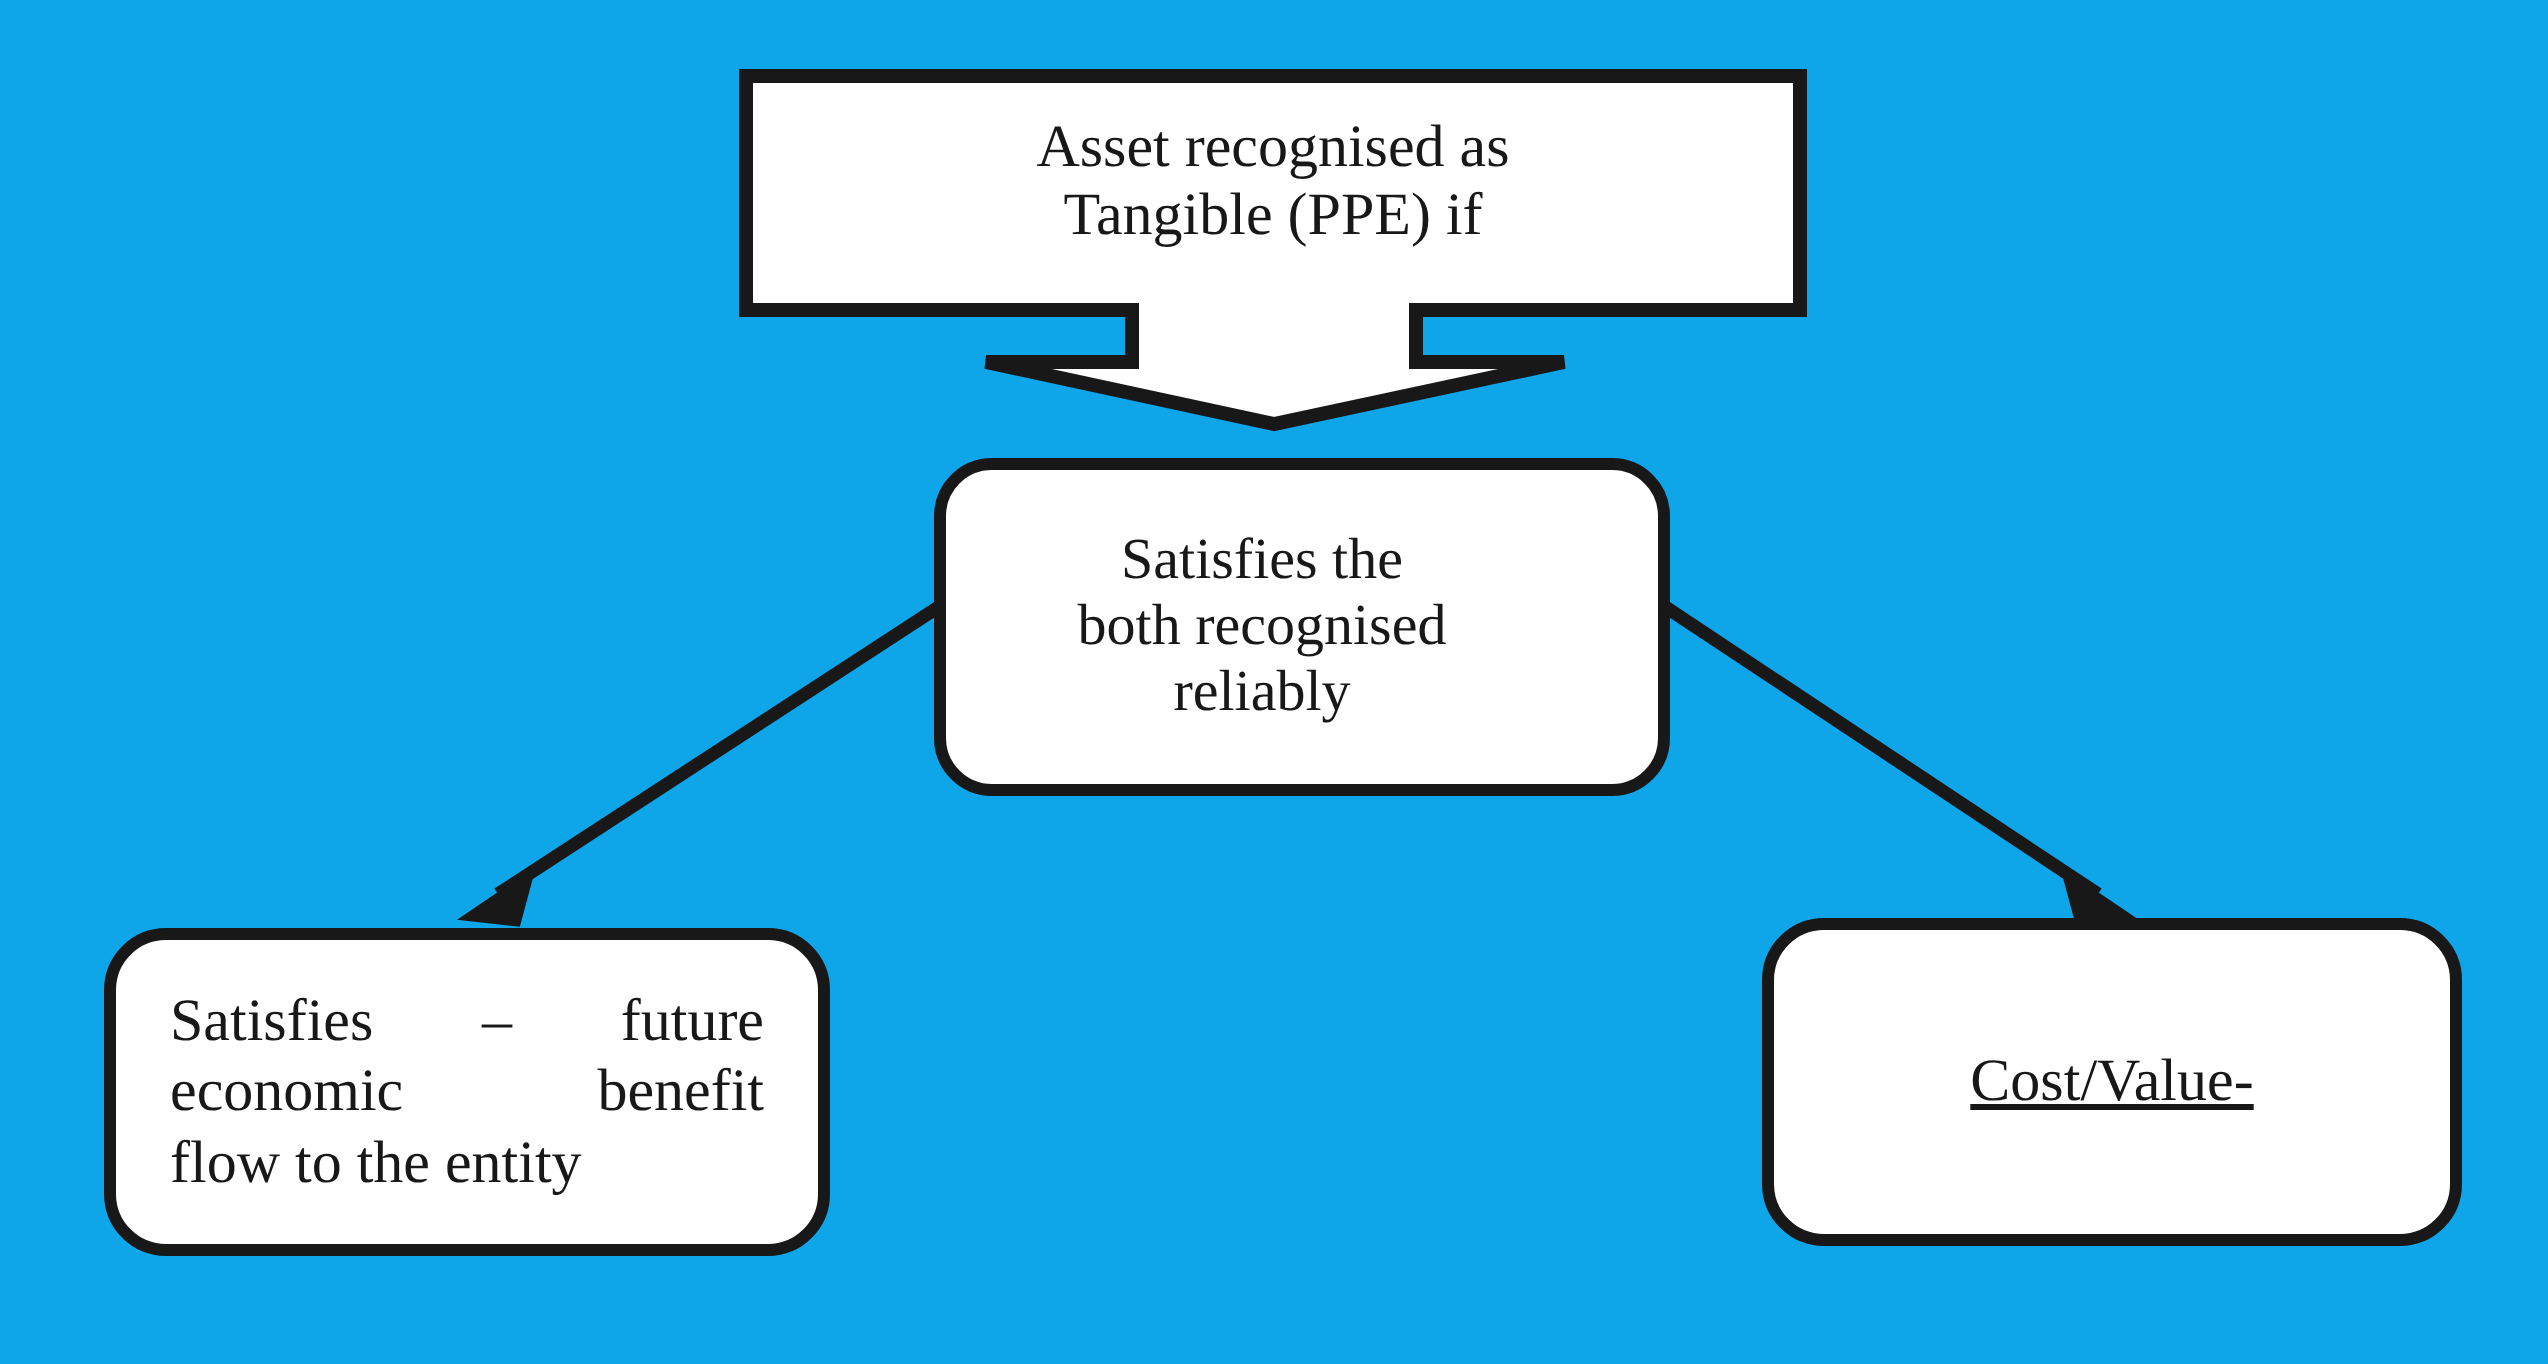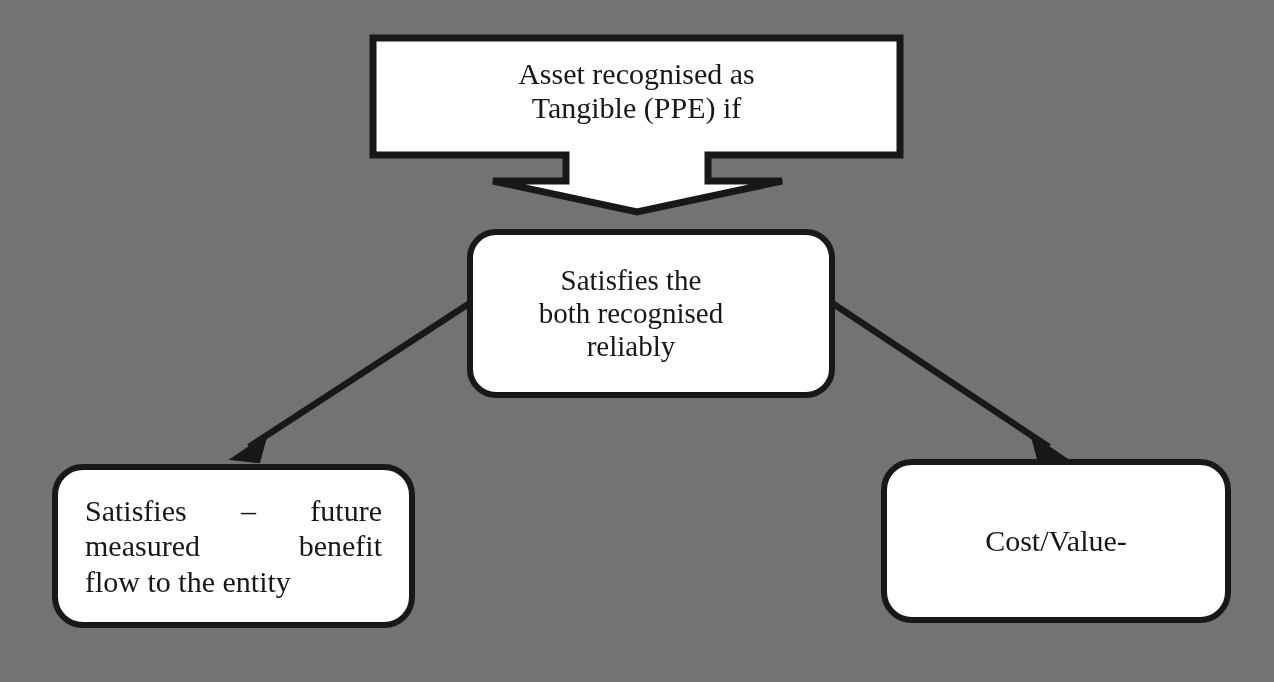--- a/index.html
+++ b/index.html
@@ -9,21 +9,21 @@
     background: #ffffff;
   }
   body {
     font-family: "Liberation Serif", "DejaVu Serif", serif;
     color: #1a1a1a;
   }
   #canvas {
     position: relative;
     width: 1274px;
     height: 682px;
-    background: #737373;
+    background: #0ea5e9;
     overflow: hidden;
   }
   #diagram-svg {
     position: absolute;
     left: 0;
     top: 0;
     width: 1274px;
     height: 682px;
   }
   .node-text {
@@ -84,21 +84,21 @@
   }
 
   
   #text-bottom-right {
     left: 886px;
     top: 464px;
     width: 340px;
     height: 154px;
     font-size: 30px;
   }
-  #text-bottom-right .inner { line-height: 1.16; }
+  #text-bottom-right .inner { line-height: 1.16; text-decoration: underline; }
 
   .ln { display: block; }
 </style>
 </head>
 <body>
 
 <div id="canvas">
 
   <svg id="diagram-svg" viewBox="0 0 1274 682" xmlns="http://www.w3.org/2000/svg">
 
@@ -145,21 +145,21 @@
     <div class="inner">
       <span class="ln">Satisfies the</span>
       <span class="ln">both recognised</span>
       <span class="ln">reliably</span>
     </div>
   </div>
 
   <div class="node-text" id="text-bottom-left">
     <div class="inner">
       <span class="ln">Satisfies – future</span>
-      <span class="ln">measured benefit</span>
+      <span class="ln">economic benefit</span>
       <span class="ln last">flow to the entity</span>
     </div>
   </div>
 
   <div class="node-text" id="text-bottom-right">
     <div class="inner">
       <span class="ln">Cost/Value-</span>
     </div>
   </div>
 

